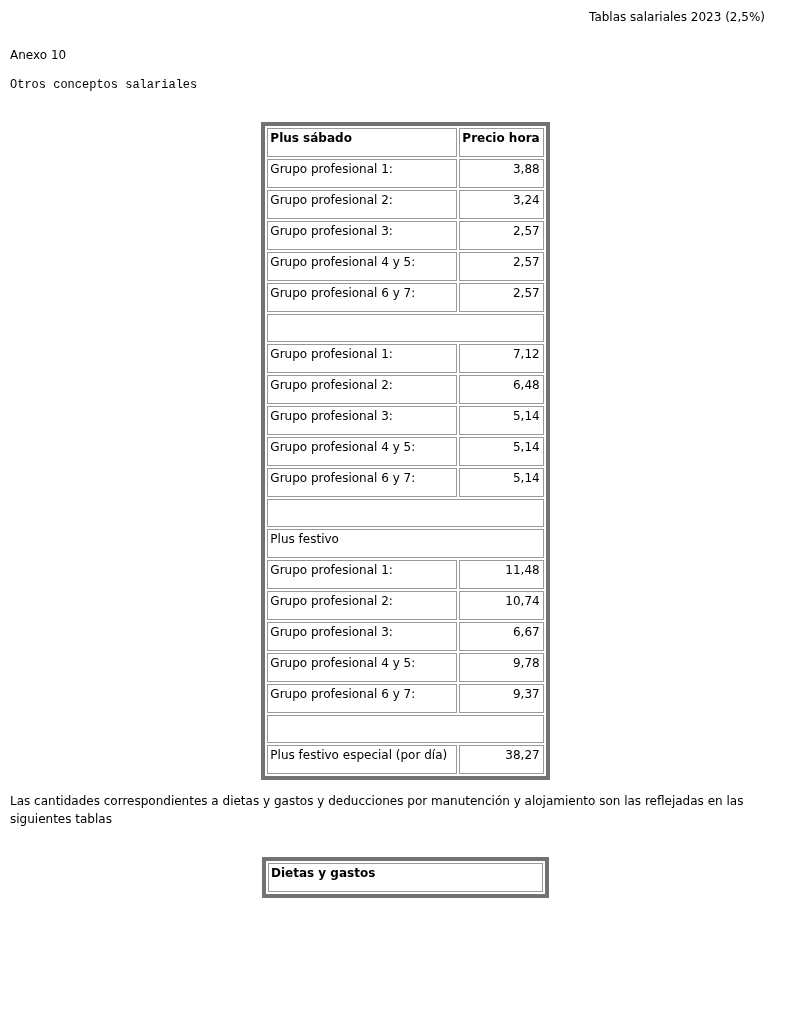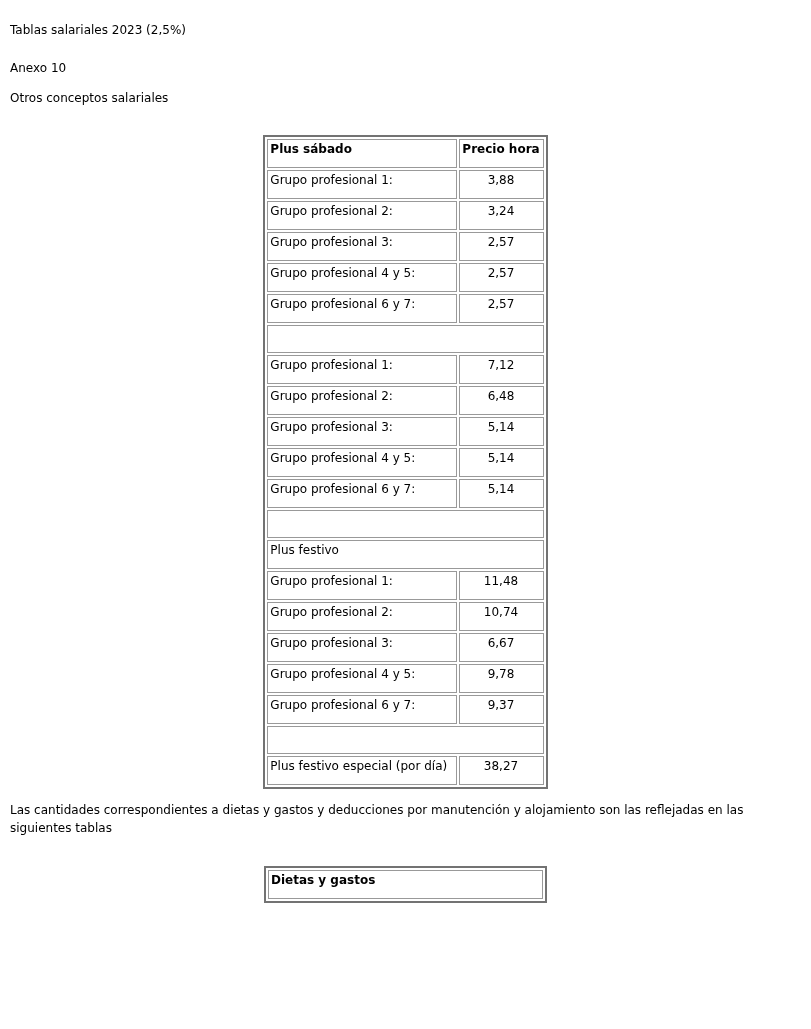--- a/index.html
+++ b/index.html
@@ -13,48 +13,48 @@
     overflow: hidden;
     font-family: "DejaVu Sans", "Liberation Sans", sans-serif;
     font-size: 12px;
     color: #000000;
   }
   .text-block {
     margin-left: 10px;
     width: 755px;
     line-height: 18px;
   }
-  .title       { margin-top: 21px;  }
+  .title       { margin-top: 8px; text-align: right;  }
   .anexo       { margin-top: 20px; }
-  .subtitle    { margin-top: 6px; }
+  .subtitle    { margin-top: 6px; font-family: Liberation Mono, monospace; }
   .para1       { margin-top: 32px; }
   .salary-table { margin-top: 28px; }
   .para2       { }
   .dietas-table { margin-top: 29px; }
 
   table.doc {
     border-collapse: separate;
     border-spacing: 2px;
-    border: 2px solid #737373;
+    border: 4px solid #737373;
     margin-left: auto;
     margin-right: auto;
     table-layout: fixed;
   }
   table.doc td {
     box-sizing: border-box;
     border: 1px solid #999999;
     padding: 1px 3px 10px 2px;
     line-height: 16px;
     height: 28px;
     vertical-align: top;
     white-space: nowrap;
     overflow: visible;
   }
   table.doc td.val {
-    text-align: center;
+    text-align: right;
     padding-right: 3px;
   }
   .bold { font-weight: bold; }
   col.c-label { width: 190px; }
   col.c-value { width: 83px; }
 </style>
 </head>
 <body>
 
 <div>

